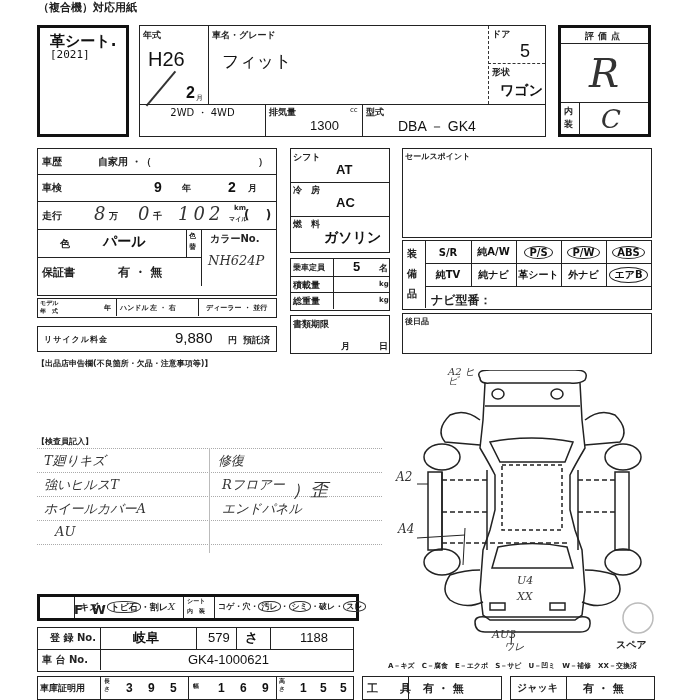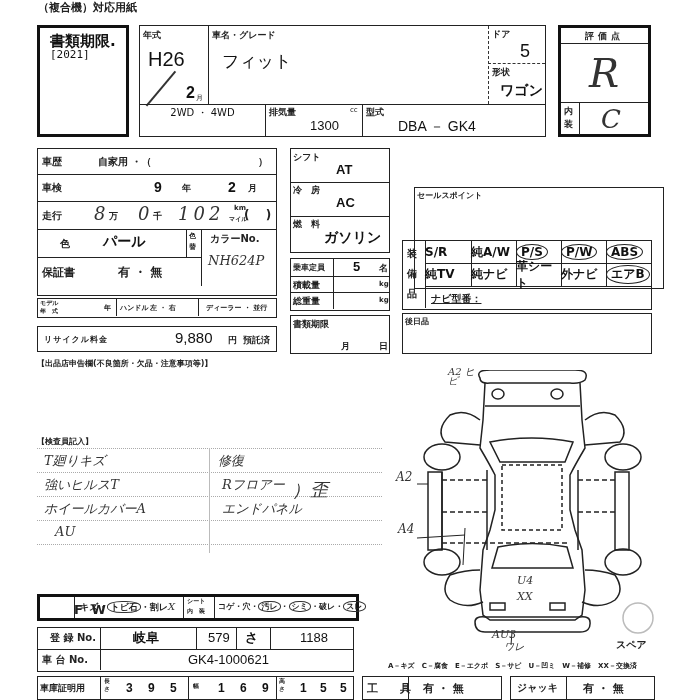--- a/index.html
+++ b/index.html
@@ -4,36 +4,36 @@
 <style>
 *{box-sizing:border-box;margin:0;padding:0;}
 html,body{width:700px;height:700px;background:#fff;overflow:hidden;}
 body{position:relative;font-family:"DejaVu Sans",sans-serif;color:#111;}
 .abs{position:absolute;}
 .box{position:absolute;border:1.5px solid #222;}
 .thick{border:3px solid #111;}
 .lbl{font-size:9px;font-weight:bold;color:#222;}
 .hand{font-family:"DejaVu Serif",serif;font-style:italic;color:#333;font-weight:normal;}
 .big{font-family:"Liberation Sans",sans-serif;}
-.cell{position:absolute;display:flex;align-items:center;justify-content:flex-start;font-size:12px;font-weight:bold;}
+.cell{position:absolute;display:flex;align-items:center;justify-content:center;font-size:10px;font-weight:bold;}
 .vline{position:absolute;border-left:1.5px solid #222;}
 .hline{position:absolute;border-top:1.5px solid #222;}
 .dash-v{position:absolute;border-left:1.5px dashed #333;}
 .dash-h{position:absolute;border-top:1.5px dashed #333;}
 .oval{border:1.8px solid #222;border-radius:50%;padding:0 4px;}
 .circ{border:1.2px solid #333;border-radius:45%;padding:0 2px;}
 .ruled{position:absolute;border-top:1px dotted #aaa;}
 </style>
 </head>
 <body>
 
 <div class="abs lbl" style="left:38px;top:0px;font-size:11px;">（複合機）対応用紙</div>
 
 <div class="box thick" style="left:37px;top:25px;width:92px;height:112px;">
-  <div class="abs" style="left:10px;top:4px;font-size:15px;font-weight:bold;">書類期限.</div>
+  <div class="abs" style="left:10px;top:4px;font-size:15px;font-weight:bold;">革シート.</div>
   <div class="abs" style="left:10px;top:20px;font-size:11px;font-family:'DejaVu Sans Mono',monospace;">[2021]</div>
 </div>
 
 <div class="box" style="left:139px;top:25px;width:407px;height:112px;">
 
   <div class="vline" style="left:68px;top:0;height:78px;"></div>
   <div class="abs lbl" style="left:3px;top:3px;">年式</div>
   <div class="abs big" style="left:8px;top:22px;font-size:20px;">H26</div>
   <div class="abs" style="left:20px;top:40px;width:1.5px;height:45px;background:#333;transform:rotate(40deg);"></div>
   <div class="abs big" style="left:46px;top:58px;font-size:16px;font-weight:bold;">2</div>
@@ -146,21 +146,21 @@
   <div class="abs lbl" style="left:2px;top:36px;font-size:9px;">総重量</div>
   <div class="abs lbl" style="left:88px;top:37px;font-size:7px;">kg</div>
 </div>
 
 <div class="box" style="left:290px;top:315px;width:100px;height:39px;">
   <div class="abs lbl" style="left:2px;top:2px;font-size:9px;">書類期限</div>
   <div class="abs lbl" style="left:50px;top:24px;">月</div>
   <div class="abs lbl" style="left:88px;top:24px;">日</div>
 </div>
 
-<div class="box" style="left:414px;top:148px;width:250px;height:102px;margin-top:39px;">
+<div class="box" style="left:402px;top:148px;width:250px;height:90px;">
   <div class="abs lbl" style="left:2px;top:2px;font-size:8px;">セールスポイント</div>
 </div>
 
 <div class="box" style="left:402px;top:240px;width:250px;height:70px;">
   <div class="abs lbl" style="left:4px;top:6px;font-size:10px;">装</div>
   <div class="abs lbl" style="left:4px;top:26px;font-size:10px;">備</div>
   <div class="abs lbl" style="left:4px;top:46px;font-size:10px;">品</div>
   <div class="vline" style="left:22px;top:0;height:67px;"></div>
   <div class="hline" style="left:22px;top:22px;width:226px;"></div>
   <div class="hline" style="left:22px;top:45px;width:226px;"></div>
@@ -191,21 +191,21 @@
     </div>
   <div class="cell" style="left:113px;top:22px;width:45px;height:23px;">
       <span>革シート</span>
     </div>
   <div class="cell" style="left:158px;top:22px;width:45px;height:23px;">
       <span>外ナビ</span>
     </div>
   <div class="cell" style="left:203px;top:22px;width:45px;height:23px;">
       <span class="oval">エアB</span>
     </div>
-  <div class="abs lbl" style="left:28px;top:51px;font-size:10px;text-decoration:underline;">ナビ型番：</div>
+  <div class="abs lbl" style="left:28px;top:51px;font-size:12px;">ナビ型番：</div>
 </div>
 
 <div class="box" style="left:402px;top:313px;width:250px;height:41px;">
   <div class="abs lbl" style="left:2px;top:2px;font-size:8px;">後日品</div>
 </div>
 
 <div class="abs lbl" style="left:37px;top:358px;font-size:8px;">【出品店申告欄(不良箇所・欠品・注意事項等)】</div>
 
 <div class="abs lbl" style="left:37px;top:436px;font-size:8px;">【検査員記入】</div>
 <div class="ruled" style="left:37px;top:448px;width:345px;"></div>

